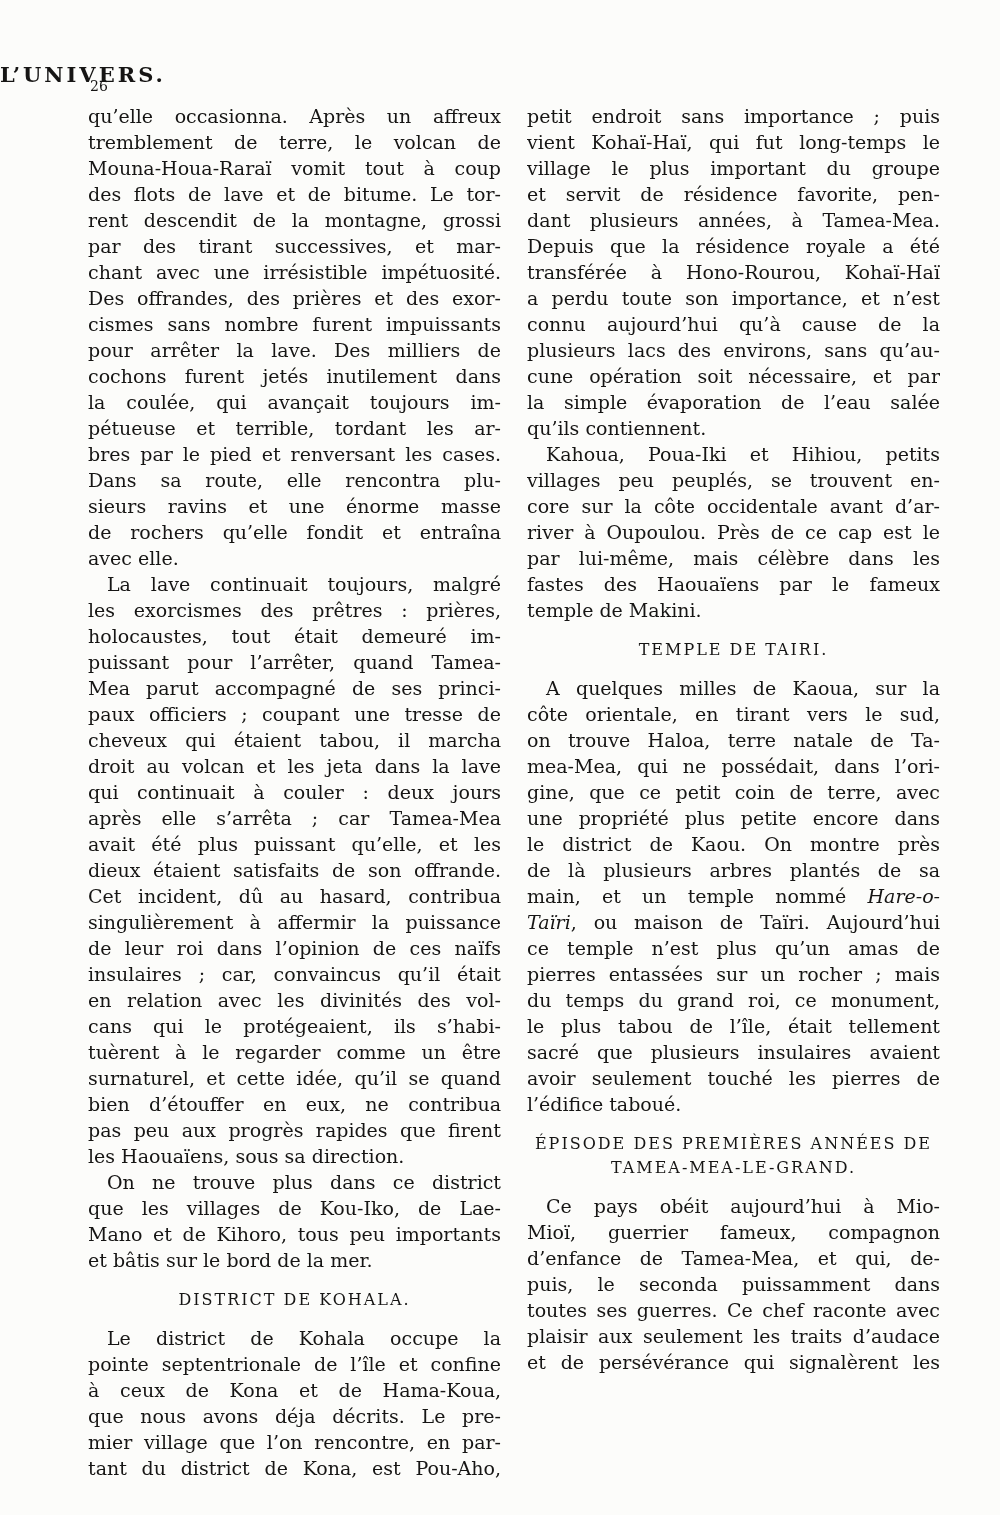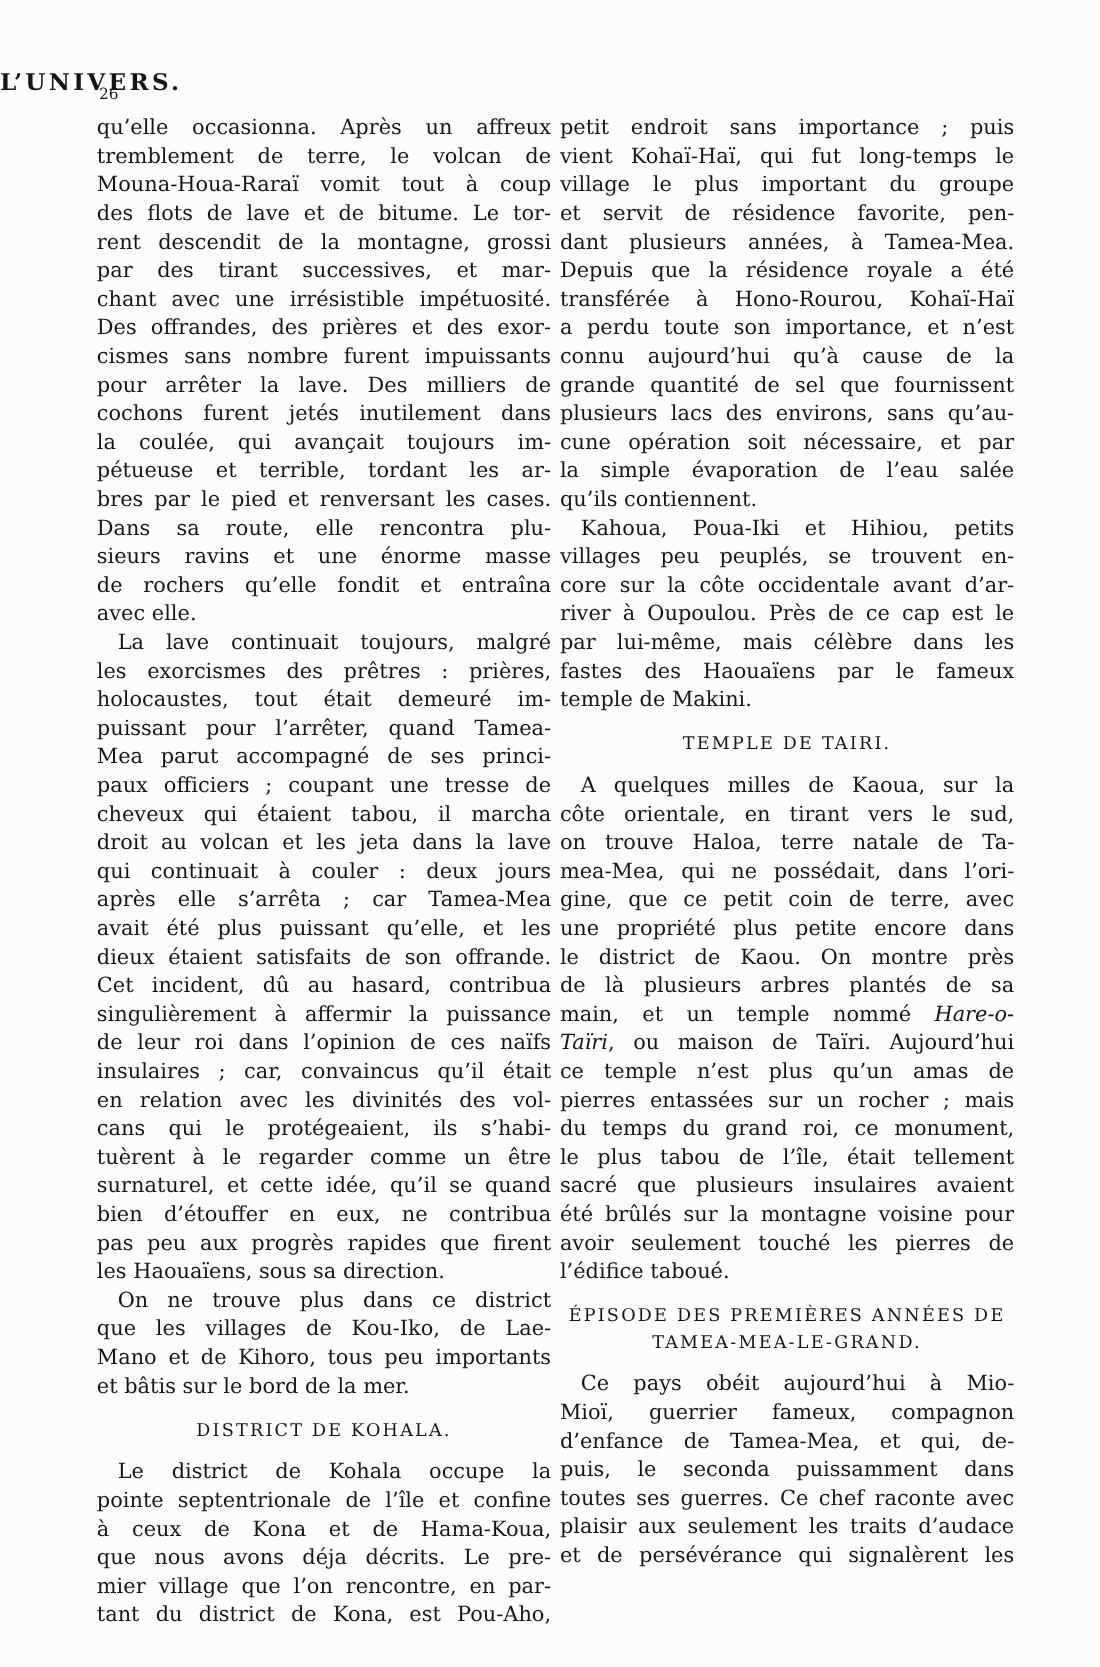--- a/index.html
+++ b/index.html
@@ -7,21 +7,21 @@
     width:1000px;height:1515px;
     background:#fcfcfa;
     font-family:"DejaVu Serif","Liberation Serif",serif;
     color:#161514;
     position:relative;
     overflow:hidden;
   }
   .page-header{position:absolute;top:62px;left:0;width:1000px;height:30px;}
   .page-number{position:absolute;left:90px;top:16px;font-size:14px;font-weight:normal;}
   .running-title{text-align:left;font-size:21px;font-weight:bold;letter-spacing:3px;}
-  .columns{position:absolute;top:103px;left:88px;width:852px;display:flex;gap:8px;}
+  .columns{position:absolute;top:103px;left:88px;width:852px;display:flex;gap:26px;}
   .column{width:413px;}
   .para{margin:0;}
   .line{
     font-size:19px;line-height:26px;height:26px;
     text-align:justify;text-align-last:justify;
     overflow:hidden;white-space:normal;
   }
   .line.flush{text-align-last:left;}
   .line.indent{padding-left:19px;}
   .heading{
@@ -108,21 +108,20 @@
       <div class="para">
         <div class="line">petit endroit sans importance ; puis</div>
         <div class="line">vient Kohaï-Haï, qui fut long-temps le</div>
         <div class="line">village le plus important du groupe</div>
         <div class="line">et servit de résidence favorite, pen-</div>
         <div class="line">dant plusieurs années, à Tamea-Mea.</div>
         <div class="line">Depuis que la résidence royale a été</div>
         <div class="line">transférée à Hono-Rourou, Kohaï-Haï</div>
         <div class="line">a perdu toute son importance, et n’est</div>
         <div class="line">connu aujourd’hui qu’à cause de la</div>
-        <div class="line">grande quantité de sel que fournissent</div>
         <div class="line">plusieurs lacs des environs, sans qu’au-</div>
         <div class="line">cune opération soit nécessaire, et par</div>
         <div class="line">la simple évaporation de l’eau salée</div>
         <div class="line flush">qu’ils contiennent.</div>
       </div>
       <div class="para">
         <div class="line indent">Kahoua, Poua-Iki et Hihiou, petits</div>
         <div class="line">villages peu peuplés, se trouvent en-</div>
         <div class="line">core sur la côte occidentale avant d’ar-</div>
         <div class="line">river à Oupoulou. Près de ce cap est le</div>
@@ -142,21 +141,20 @@
         <div class="line">une propriété plus petite encore dans</div>
         <div class="line">le district de Kaou. On montre près</div>
         <div class="line">de là plusieurs arbres plantés de sa</div>
         <div class="line">main, et un temple nommé <i>Hare-o-</i></div>
         <div class="line"><i>Taïri</i>, ou maison de Taïri. Aujourd’hui</div>
         <div class="line">ce temple n’est plus qu’un amas de</div>
         <div class="line">pierres entassées sur un rocher ; mais</div>
         <div class="line">du temps du grand roi, ce monument,</div>
         <div class="line">le plus tabou de l’île, était tellement</div>
         <div class="line">sacré que plusieurs insulaires avaient</div>
-        <div class="line">été brûlés sur la montagne voisine pour</div>
         <div class="line">avoir seulement touché les pierres de</div>
         <div class="line flush">l’édifice taboué.</div>
       </div>
       <div class="heading">
         <div>ÉPISODE DES PREMIÈRES ANNÉES DE</div>
         <div>TAMEA-MEA-LE-GRAND.</div>
       </div>
       <div class="para">
         <div class="line indent">Ce pays obéit aujourd’hui à Mio-</div>
         <div class="line">Mioï, guerrier fameux, compagnon</div>

